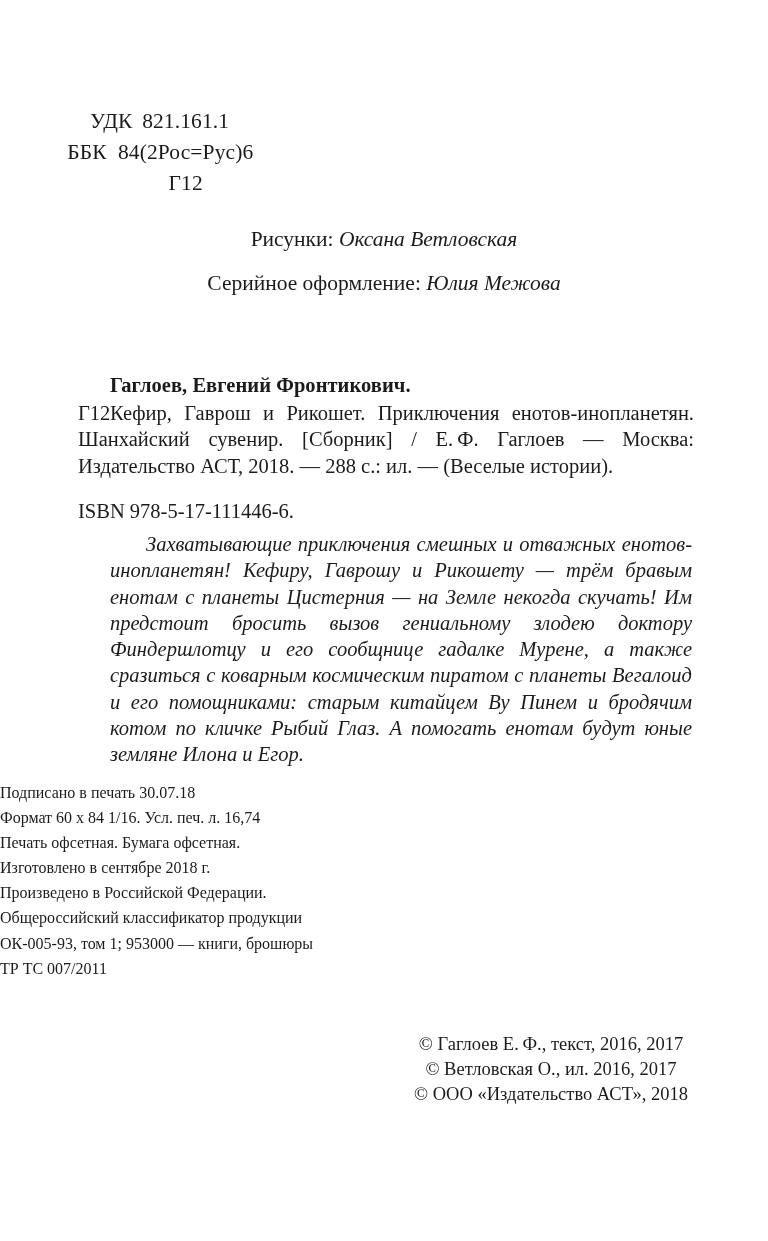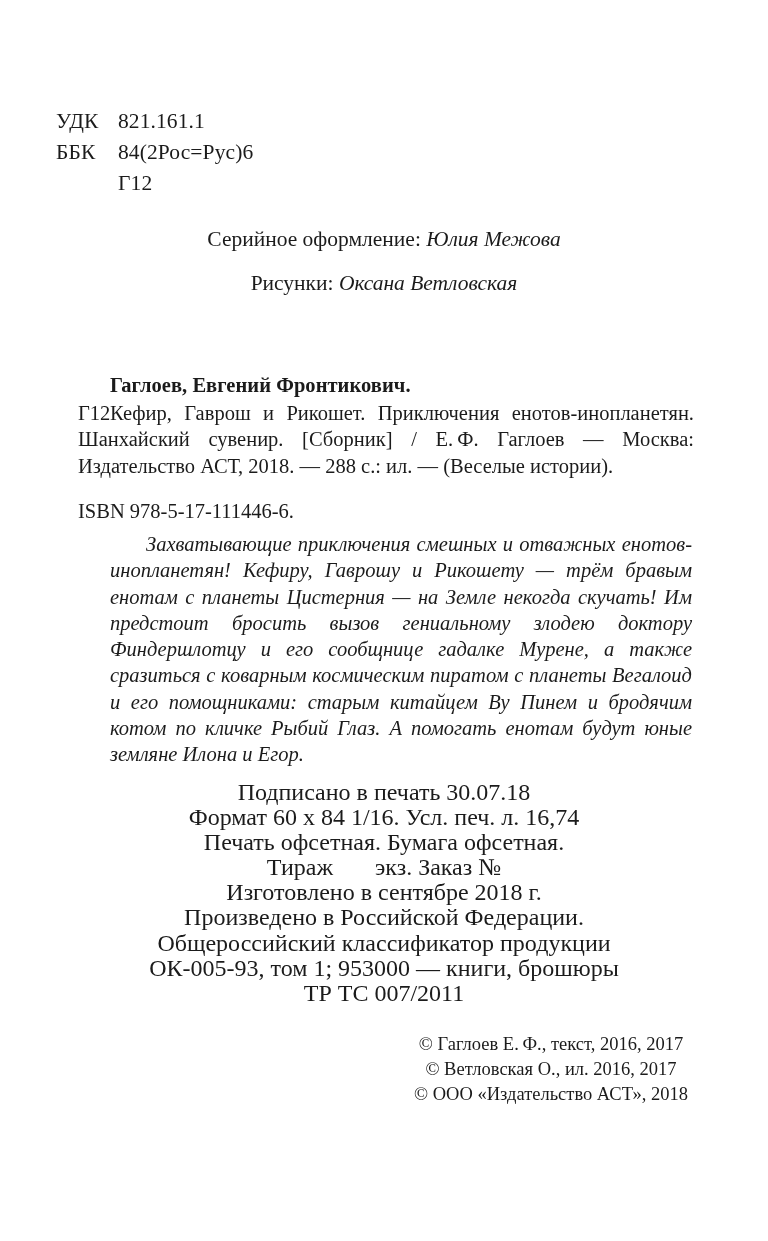--- a/index.html
+++ b/index.html
@@ -24,20 +24,21 @@
 
   
   .class-block {
     position: absolute;
     left: 56px;
     top: 106px;
     font-size: 21.5px;
     line-height: 31px;
     letter-spacing: 0.1px;
     white-space: nowrap;
+    text-align: center;
   }
   .class-row { display: block; }
   .class-label {
     display: inline-block;
     width: 62px;
   }
   .class-row.indent .class-value {
     display: inline-block;
     margin-left: 62px;
   }
@@ -104,22 +105,21 @@
     hyphens: none;
     font-style: italic;
   }
 
   
   .imprint {
     position: absolute;
     left: 0;
     right: 0;
     top: 780px;
-    text-align: center;
-    font-size: 24px;
+    font-size: 16px;
     line-height: 25.1px;
   }
   .imprint-line { display: block; white-space: pre; }
 
   
   .copyright {
     position: absolute;
     left: 408px;
     top: 1032px;
     width: 286px;
@@ -140,37 +140,36 @@
     </span>
     <span class="class-row">
       <span class="class-label">ББК</span><span class="class-value">84(2Рос=Рус)6</span>
     </span>
     <span class="class-row indent">
       <span class="class-value">Г12</span>
     </span>
   </div>
 
   <div class="credits">
+    <span class="credit-line"><span>Рисунки: </span><span class="credit-name">Оксана Ветловская</span></span>
     <span class="credit-line"><span>Серийное оформление: </span><span class="credit-name">Юлия Межова</span></span>
-    <span class="credit-line"><span>Рисунки: </span><span class="credit-name">Оксана Ветловская</span></span>
   </div>
 
   <div class="biblio">
     <span class="biblio-author">Гаглоев, Евгений Фронтикович.</span>
     <span class="biblio-body"><span class="biblio-code">Г12</span><span>Кефир, Гаврош и Рикошет. Приключения енотов-инопланетян. Шанхайский сувенир. [Сборник] / Е. Ф. Гаглоев — Москва: Издательство АСТ, 2018. — 288 с.: ил. — (Веселые истории).</span></span>
     <span class="biblio-isbn">ISBN 978-5-17-111446-6.</span>
   </div>
 
   <div class="annotation">Захватывающие приключения смешных и отважных енотов-инопланетян! Кефиру, Гаврошу и Рикошету — трём бравым енотам с планеты Цистерния — на Земле некогда скучать! Им предстоит бросить вызов гениальному злодею доктору Финдершлотцу и его сообщнице гадалке Мурене, а также сразиться с коварным космическим пиратом с планеты Вегалоид и его помощниками: старым китайцем Ву Пинем и бродячим котом по кличке Рыбий Глаз. А помогать енотам будут юные земляне Илона и Егор.</div>
 
   <div class="imprint">
     <span class="imprint-line">Подписано в печать 30.07.18</span>
     <span class="imprint-line">Формат 60 x 84 1/16. Усл. печ. л. 16,74</span>
     <span class="imprint-line">Печать офсетная. Бумага офсетная.</span>
-    <span class="imprint-line">Тираж       экз. Заказ №</span>
     <span class="imprint-line">Изготовлено в сентябре 2018 г.</span>
     <span class="imprint-line">Произведено в Российской Федерации.</span>
     <span class="imprint-line">Общероссийский классификатор продукции</span>
     <span class="imprint-line">ОК-005-93, том 1; 953000 — книги, брошюры</span>
     <span class="imprint-line">ТР ТС 007/2011</span>
   </div>
 
   <div class="copyright">
     <span class="copy-line">© Гаглоев Е. Ф., текст, 2016, 2017</span>
     <span class="copy-line">© Ветловская О., ил. 2016, 2017</span>

